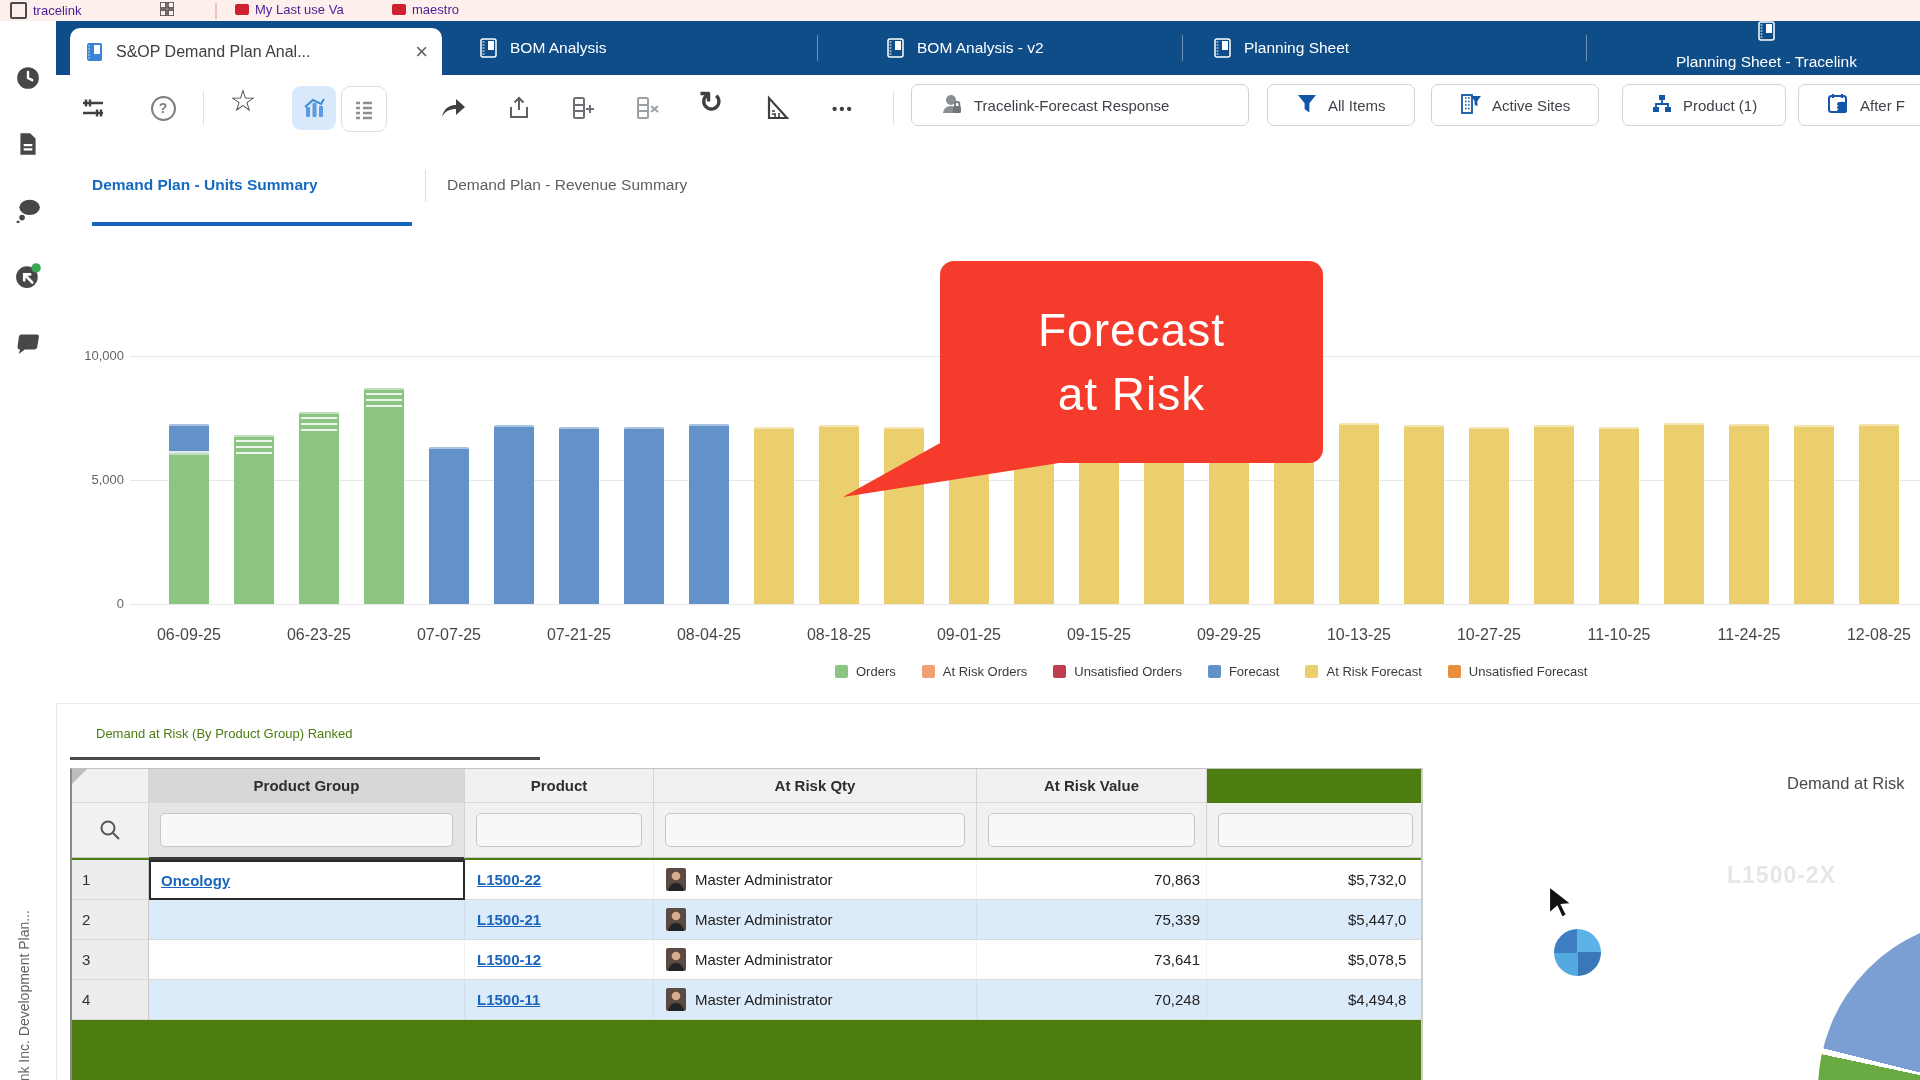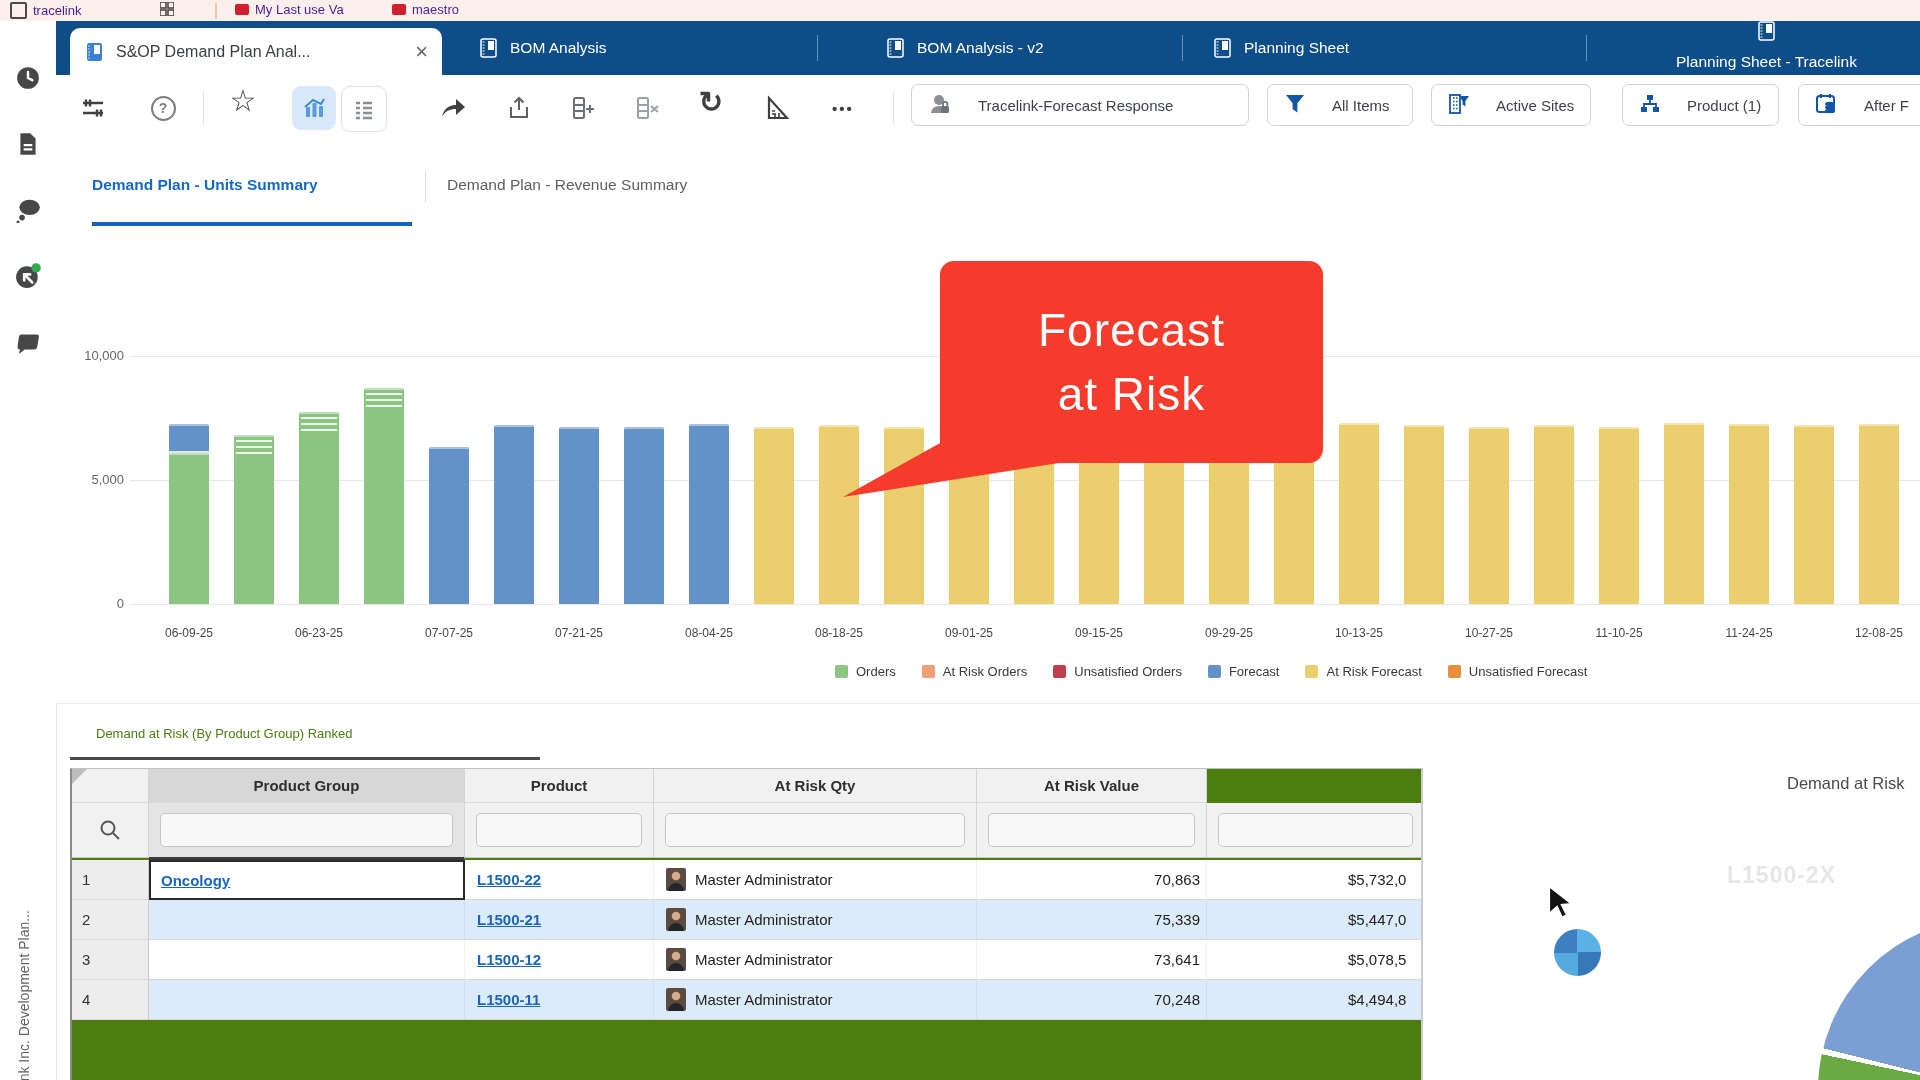--- a/index.html
+++ b/index.html
@@ -34,39 +34,39 @@
   
   #toolbar{left:56px;top:75px;width:1864px;height:65px;background:#fff;}
   .t-icon{position:absolute;top:18px;width:30px;height:30px;display:flex;align-items:center;justify-content:center;color:#3e4042;}
   .t-div{position:absolute;top:16px;width:1px;height:34px;background:#e0e0e0;}
   .iconbox{position:absolute;top:11px;width:44px;height:44px;border-radius:9px;display:flex;align-items:center;justify-content:center;}
   .iconbox.active{background:#d8e9fb;}
   .iconbox.toggle{background:#fff;border:1px solid #e0e0e0;}
   .help-circ{width:21px;height:21px;border:2px solid #7a7e82;border-radius:50%;color:#7a7e82;
              font-size:14px;font-weight:700;display:flex;align-items:center;justify-content:center;}
   .t-btn{position:absolute;top:9px;height:42px;background:#fff;border:1px solid #d2d2d2;border-radius:7px;
-         display:flex;align-items:center;gap:26px;padding:0 16px;box-sizing:border-box;
+         display:flex;align-items:center;gap:10px;padding:0 28px;box-sizing:border-box;
          font-size:15px;color:#3f4349;white-space:nowrap;}
 
   
   #subtabs{left:56px;top:140px;width:1864px;height:88px;background:#fff;}
   #subtab-active{position:absolute;left:36px;top:36px;font-size:15.5px;font-weight:700;color:#1669c1;}
   #subtab-underline{position:absolute;left:36px;top:82px;width:320px;height:4px;background:#1565c0;}
   #subtab-inactive{position:absolute;left:391px;top:36px;font-size:15.5px;color:#5c6065;}
   .subtab-div{position:absolute;left:369px;top:30px;width:1px;height:32px;background:#ddd;}
 
   
   #chart{left:56px;top:228px;width:1864px;height:475px;background:#fff;}
   .gridline{position:absolute;left:74px;right:0;height:1px;background:#e7e7e7;}
   .ylab{position:absolute;width:60px;text-align:right;font-size:13px;color:#666;}
   .bar{position:absolute;display:flex;flex-direction:column;border-radius:2px 2px 0 0;overflow:hidden;}
   .seg{width:100%;box-shadow:inset 0 2px 0 rgba(255,255,255,.45);}
   .stripes{position:absolute;left:2px;right:2px;top:5px;height:17px;
      background:repeating-linear-gradient(to bottom,rgba(255,255,255,.85) 0 2px,transparent 2px 6px);}
-  .xlab{position:absolute;width:96px;text-align:center;font-size:12px;color:#474747;}
+  .xlab{position:absolute;width:96px;text-align:center;font-size:16px;color:#474747;}
   #legend{position:absolute;left:779px;top:436px;display:flex;gap:26px;align-items:center;}
   .leg-item{display:flex;align-items:center;gap:8px;font-size:13px;color:#3a3a3a;white-space:nowrap;}
   .leg-sw{width:13px;height:13px;border-radius:2px;}
 
   
   #callout-box{left:940px;top:261px;width:383px;height:202px;background:#f43b2c;border-radius:14px;
       display:flex;flex-direction:column;align-items:center;justify-content:center;gap:2px;}
   #callout-box div{color:#fff;font-size:46px;font-weight:500;letter-spacing:1px;line-height:62px;}
   #callout-tail{left:820px;top:430px;}
 

